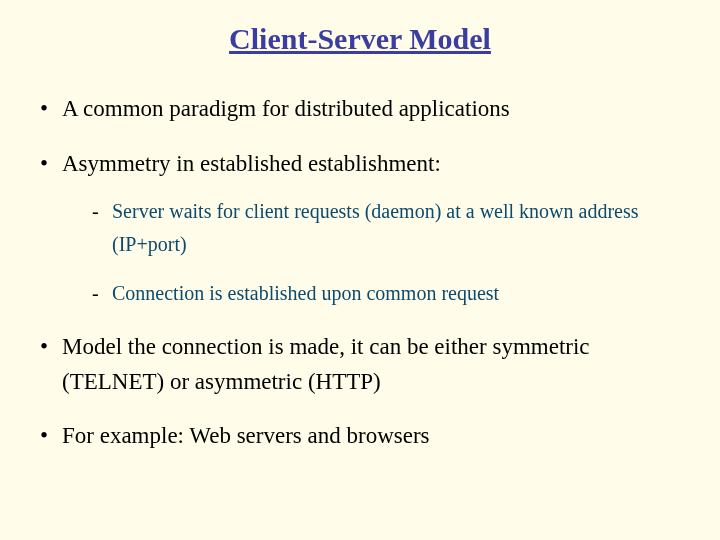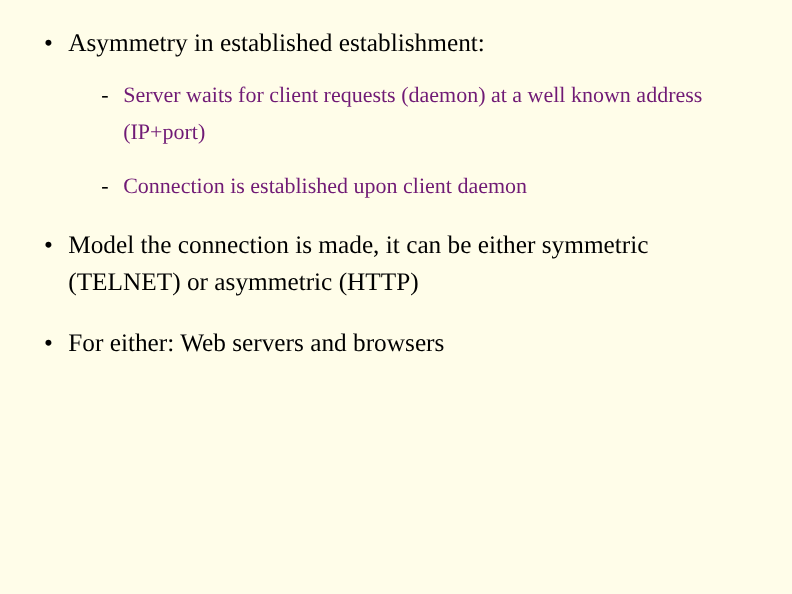--- a/index.html
+++ b/index.html
@@ -49,48 +49,52 @@
     padding-left: 28px;
     margin-top: 14px;
     margin-bottom: 4px;
   }
   ul.sub > li {
     position: relative;
     padding-left: 22px;
     font-size: 20px;
     line-height: 1.65;
     margin-bottom: 16px;
-    color: #701a75;
+    color: #0c4a6e;
   }
   ul.sub > li::before {
     content: "-";
     position: absolute;
     left: 2px;
     top: 0;
     color: #000;
     font-size: 20px;
   }
 </style>
 </head>
 <body>
 
 <div class="slide">
+  <h1 class="title">Client-Server Model</h1>
 
   <ul class="bullets">
+    <li>
+      <span>A common paradigm for distributed applications</span>
+    </li>
     <li>
       <span>Asymmetry in established establishment:</span>
       <ul class="sub">
         <li>
           <span>Server waits for client requests (daemon) at a well known address (IP+port)</span>
         </li>
         <li>
-          <span>Connection is established upon client daemon</span>
+          <span>Connection is established upon common request</span>
         </li>
       </ul>
     </li>
     <li>
       <span>Model the connection is made, it can be either symmetric (TELNET) or asymmetric (HTTP)</span>
     </li>
     <li>
-      <span>For either: Web servers and browsers</span>
+      <span>For example: Web servers and browsers</span>
     </li>
   </ul>
 </div>
 
 </body></html>

